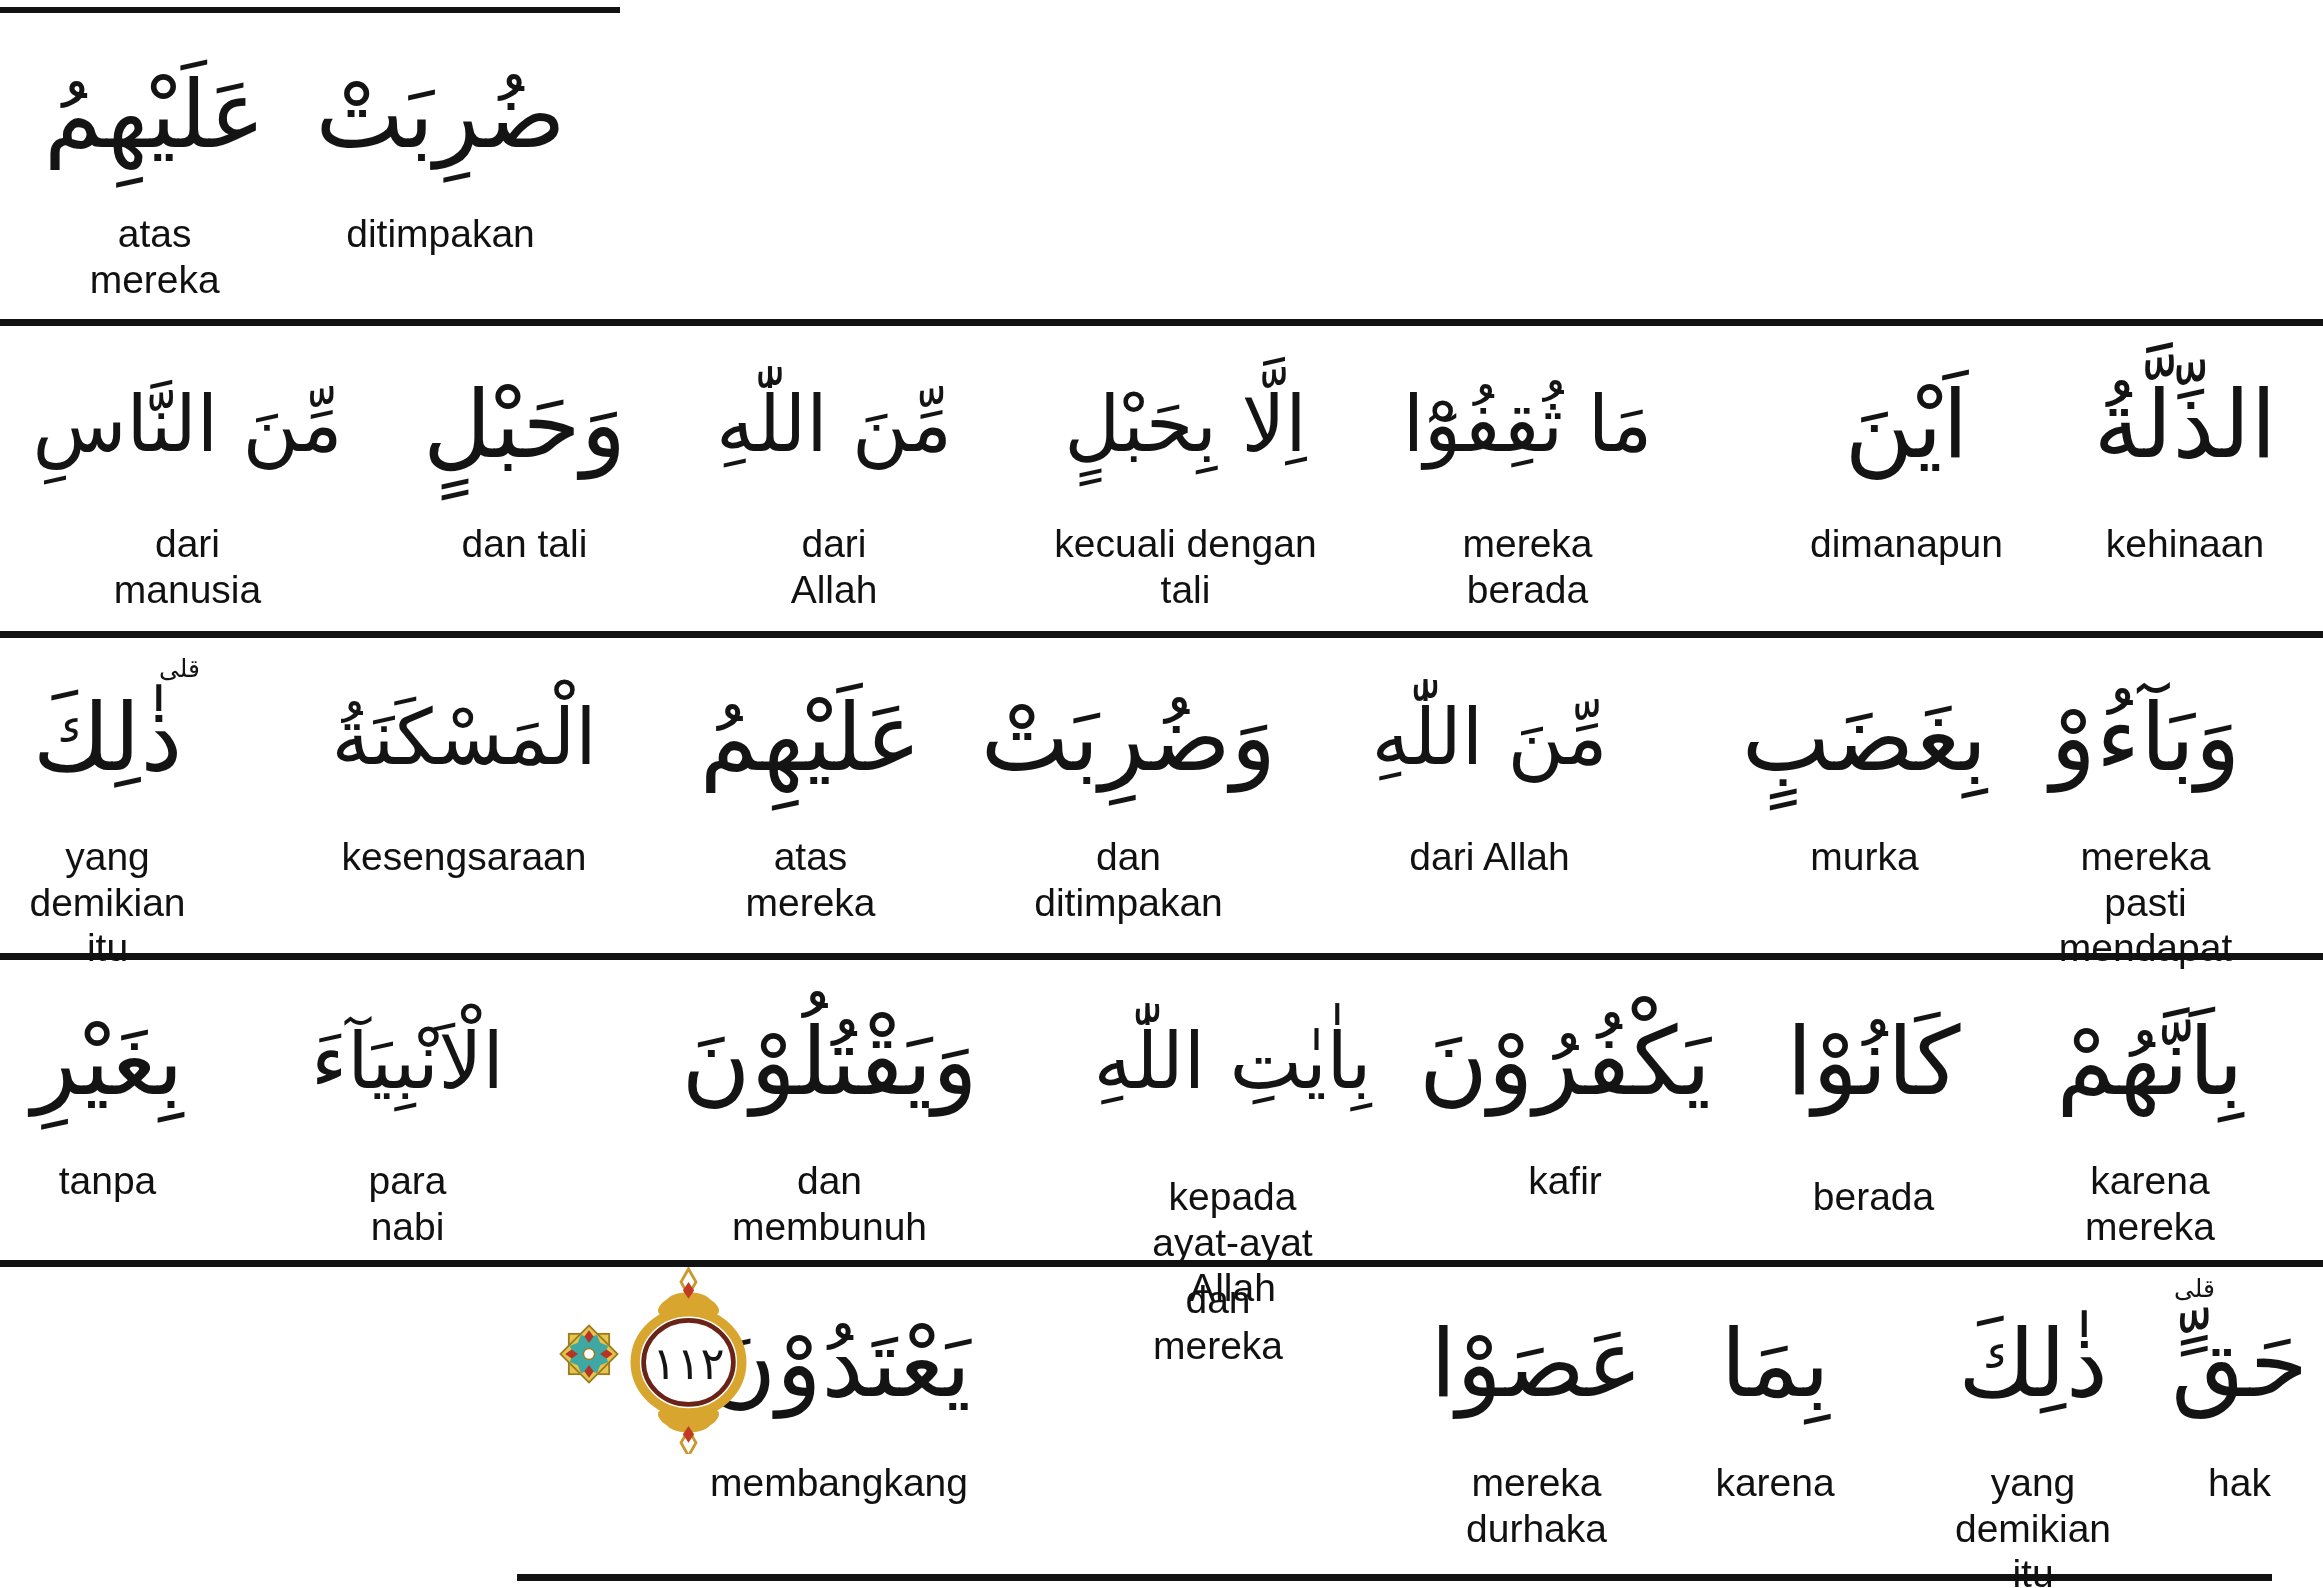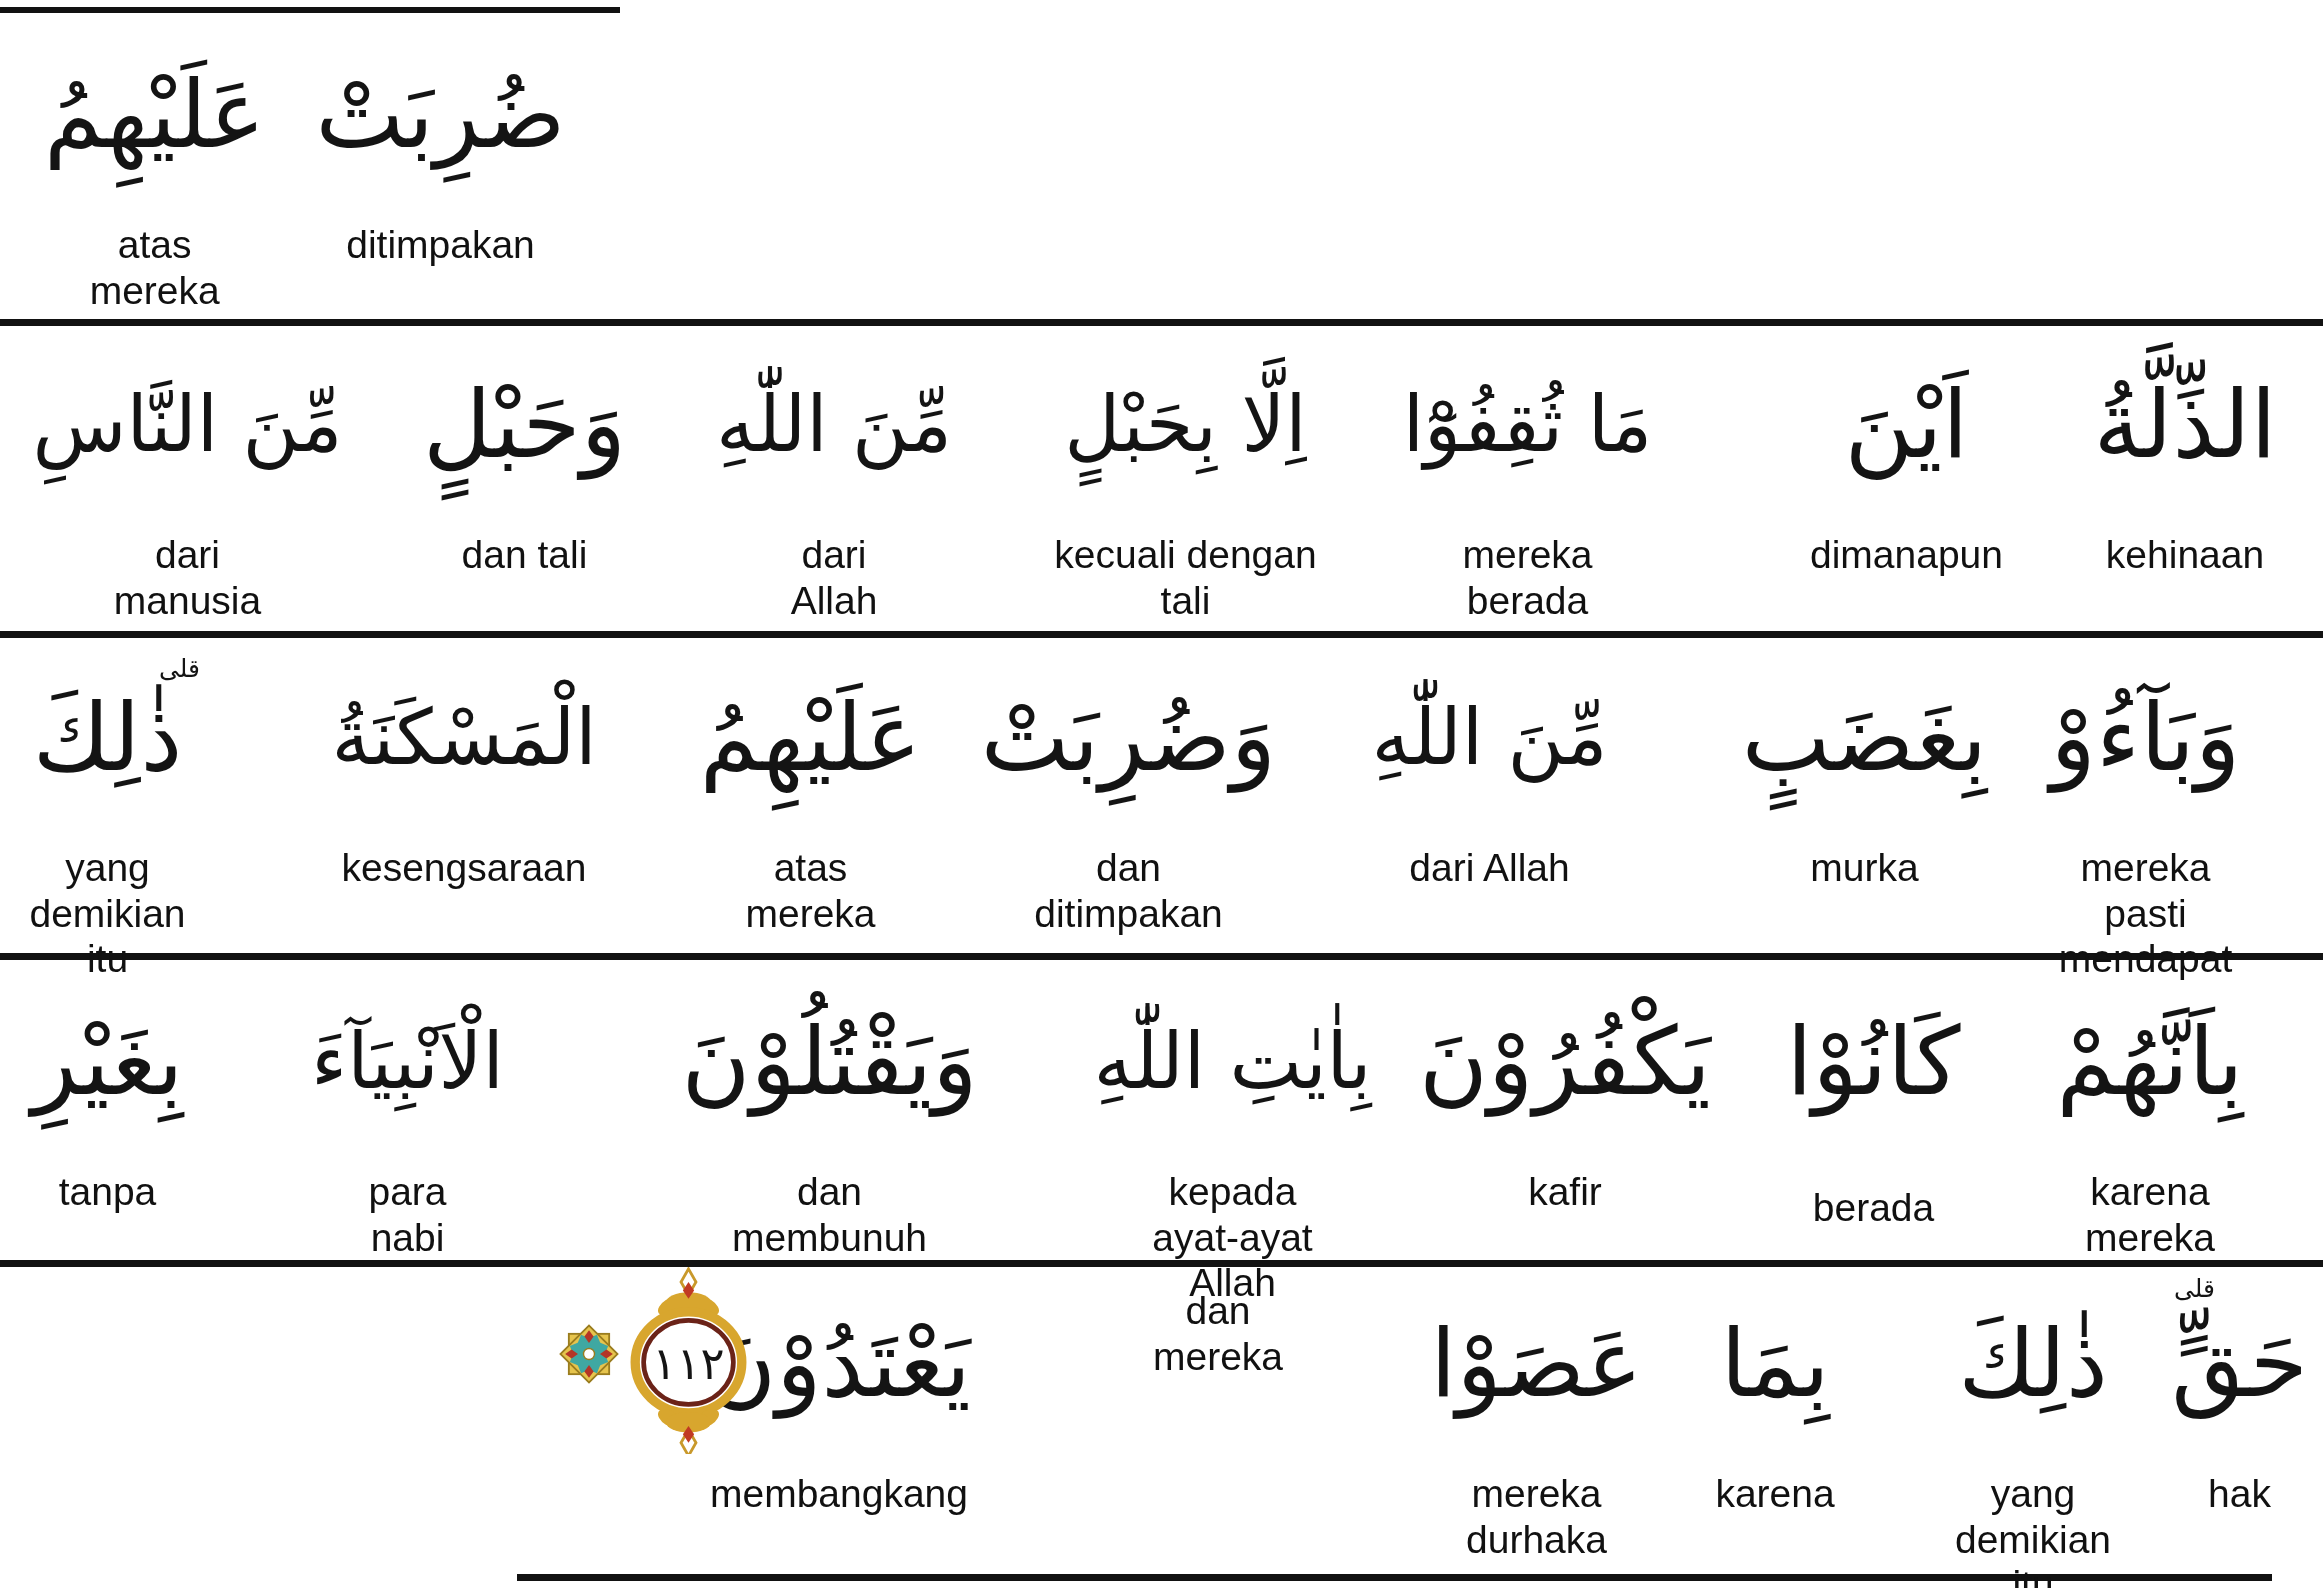--- a/index.html
+++ b/index.html
@@ -5,21 +5,21 @@
   html,body{margin:0;padding:0;background:#fff;}
   .page{position:relative;width:2324px;height:1588px;background:#ffffff;overflow:hidden;
         color:#141414;}
   .hline{position:absolute;background:#121212;height:6.6px;}
   .cell{position:absolute;display:flex;flex-direction:column;align-items:center;}
   .ar{font-family:"DejaVu Sans",sans-serif;font-size:94px;direction:rtl;unicode-bidi:isolate;
       display:flex;align-items:center;justify-content:center;height:183px;white-space:nowrap;
       color:#141414;}
   .ar.sm{font-size:77px;}
   .tr{font-family:"Liberation Sans","DejaVu Sans",sans-serif;font-size:39px;line-height:1.17;
-      text-align:center;white-space:pre-line;margin-top:16px;color:#111;}
+      text-align:center;white-space:pre-line;margin-top:5px;color:#111;}
   .stopmark{position:absolute;font-family:"DejaVu Sans",sans-serif;font-size:25px;color:#141414;
       direction:rtl;}
   svg text{font-family:"DejaVu Sans",sans-serif;}
 </style>
 </head>
 <body>
 
 <div class="page">
 
   <div class="hline" style="left:0;top:6.6px;width:620px;"></div>
@@ -114,21 +114,21 @@
 mereka</div>
   </div>
   <div class="cell" style="left:1747px;top:970px;width:253px;gap:16px;">
     <div class="ar">كَانُوْا</div>
     <div class="tr">berada</div>
   </div>
   <div class="cell" style="left:1415px;top:970px;width:300px;">
     <div class="ar">يَكْفُرُوْنَ</div>
     <div class="tr">kafir</div>
   </div>
-  <div class="cell" style="left:1059px;top:970px;width:347px;">
+  <div class="cell" style="left:1059px;top:970px;width:347px;gap:16px;">
     <div class="ar sm">بِاٰيٰتِ اللّٰهِ</div>
     <div class="tr">kepada
 ayat-ayat
 Allah</div>
   </div>
   <div class="cell" style="left:670px;top:970px;width:319px;">
     <div class="ar">وَيَقْتُلُوْنَ</div>
     <div class="tr">dan
 membunuh</div>
   </div>

